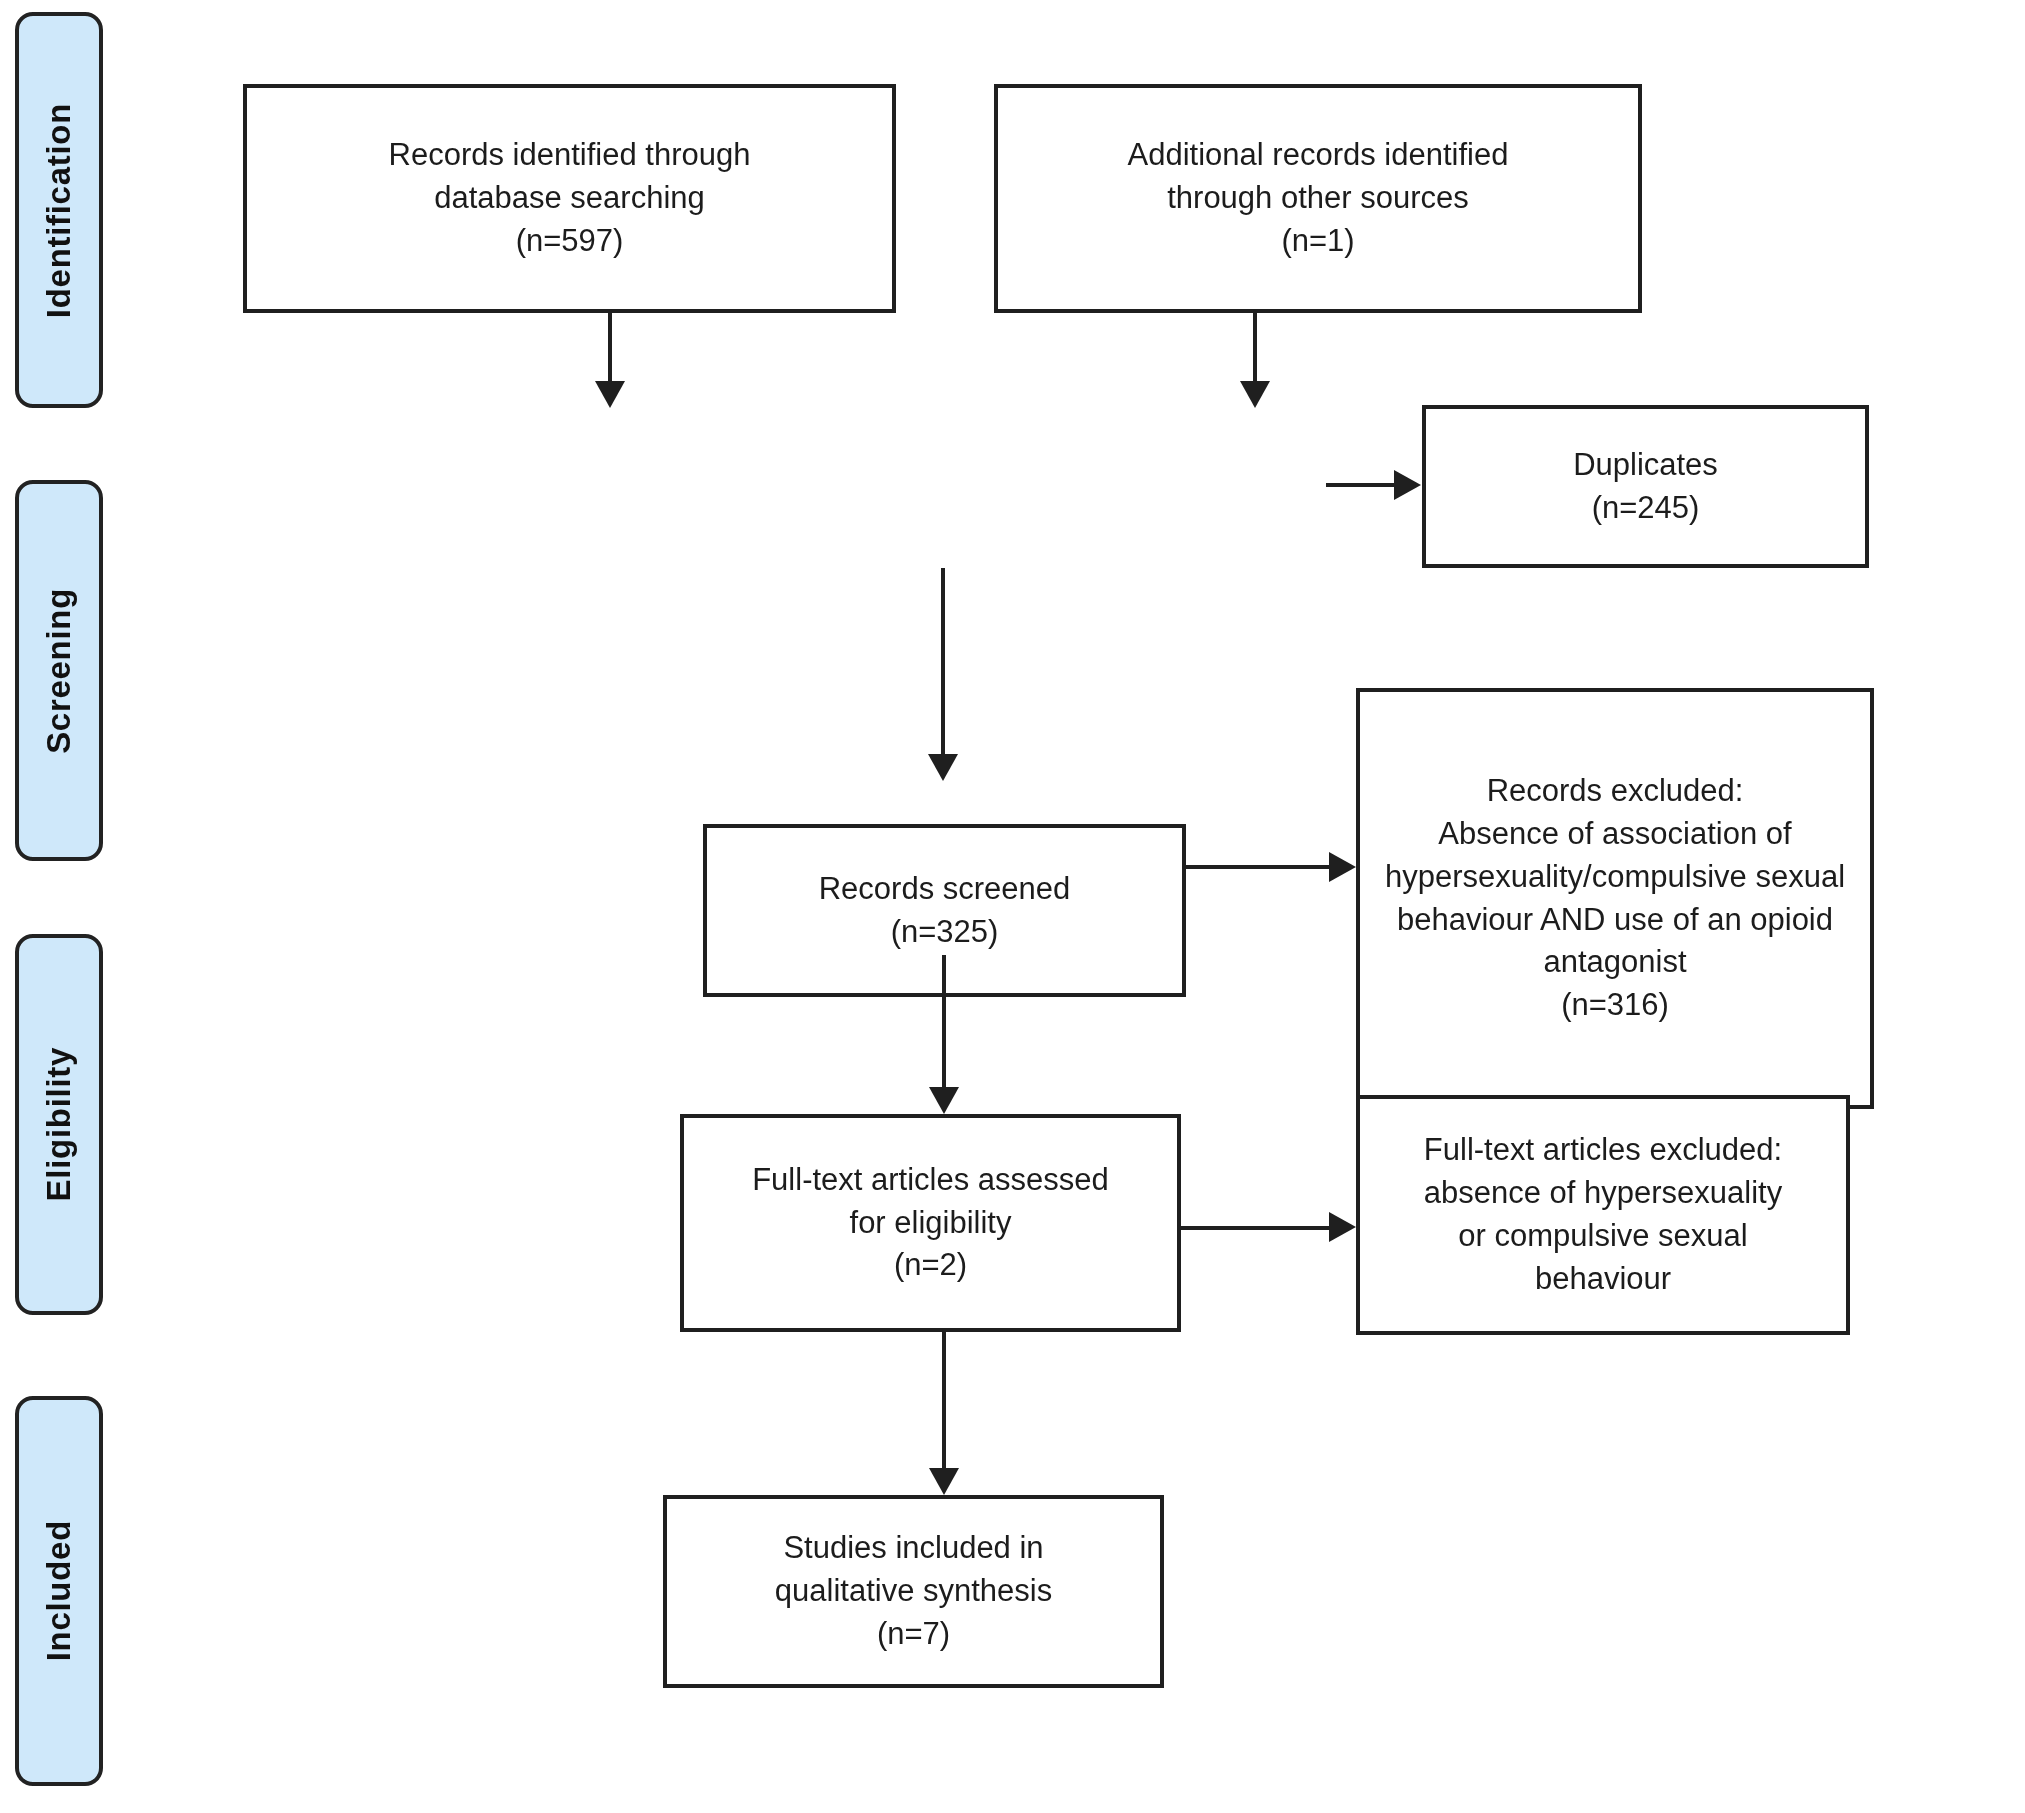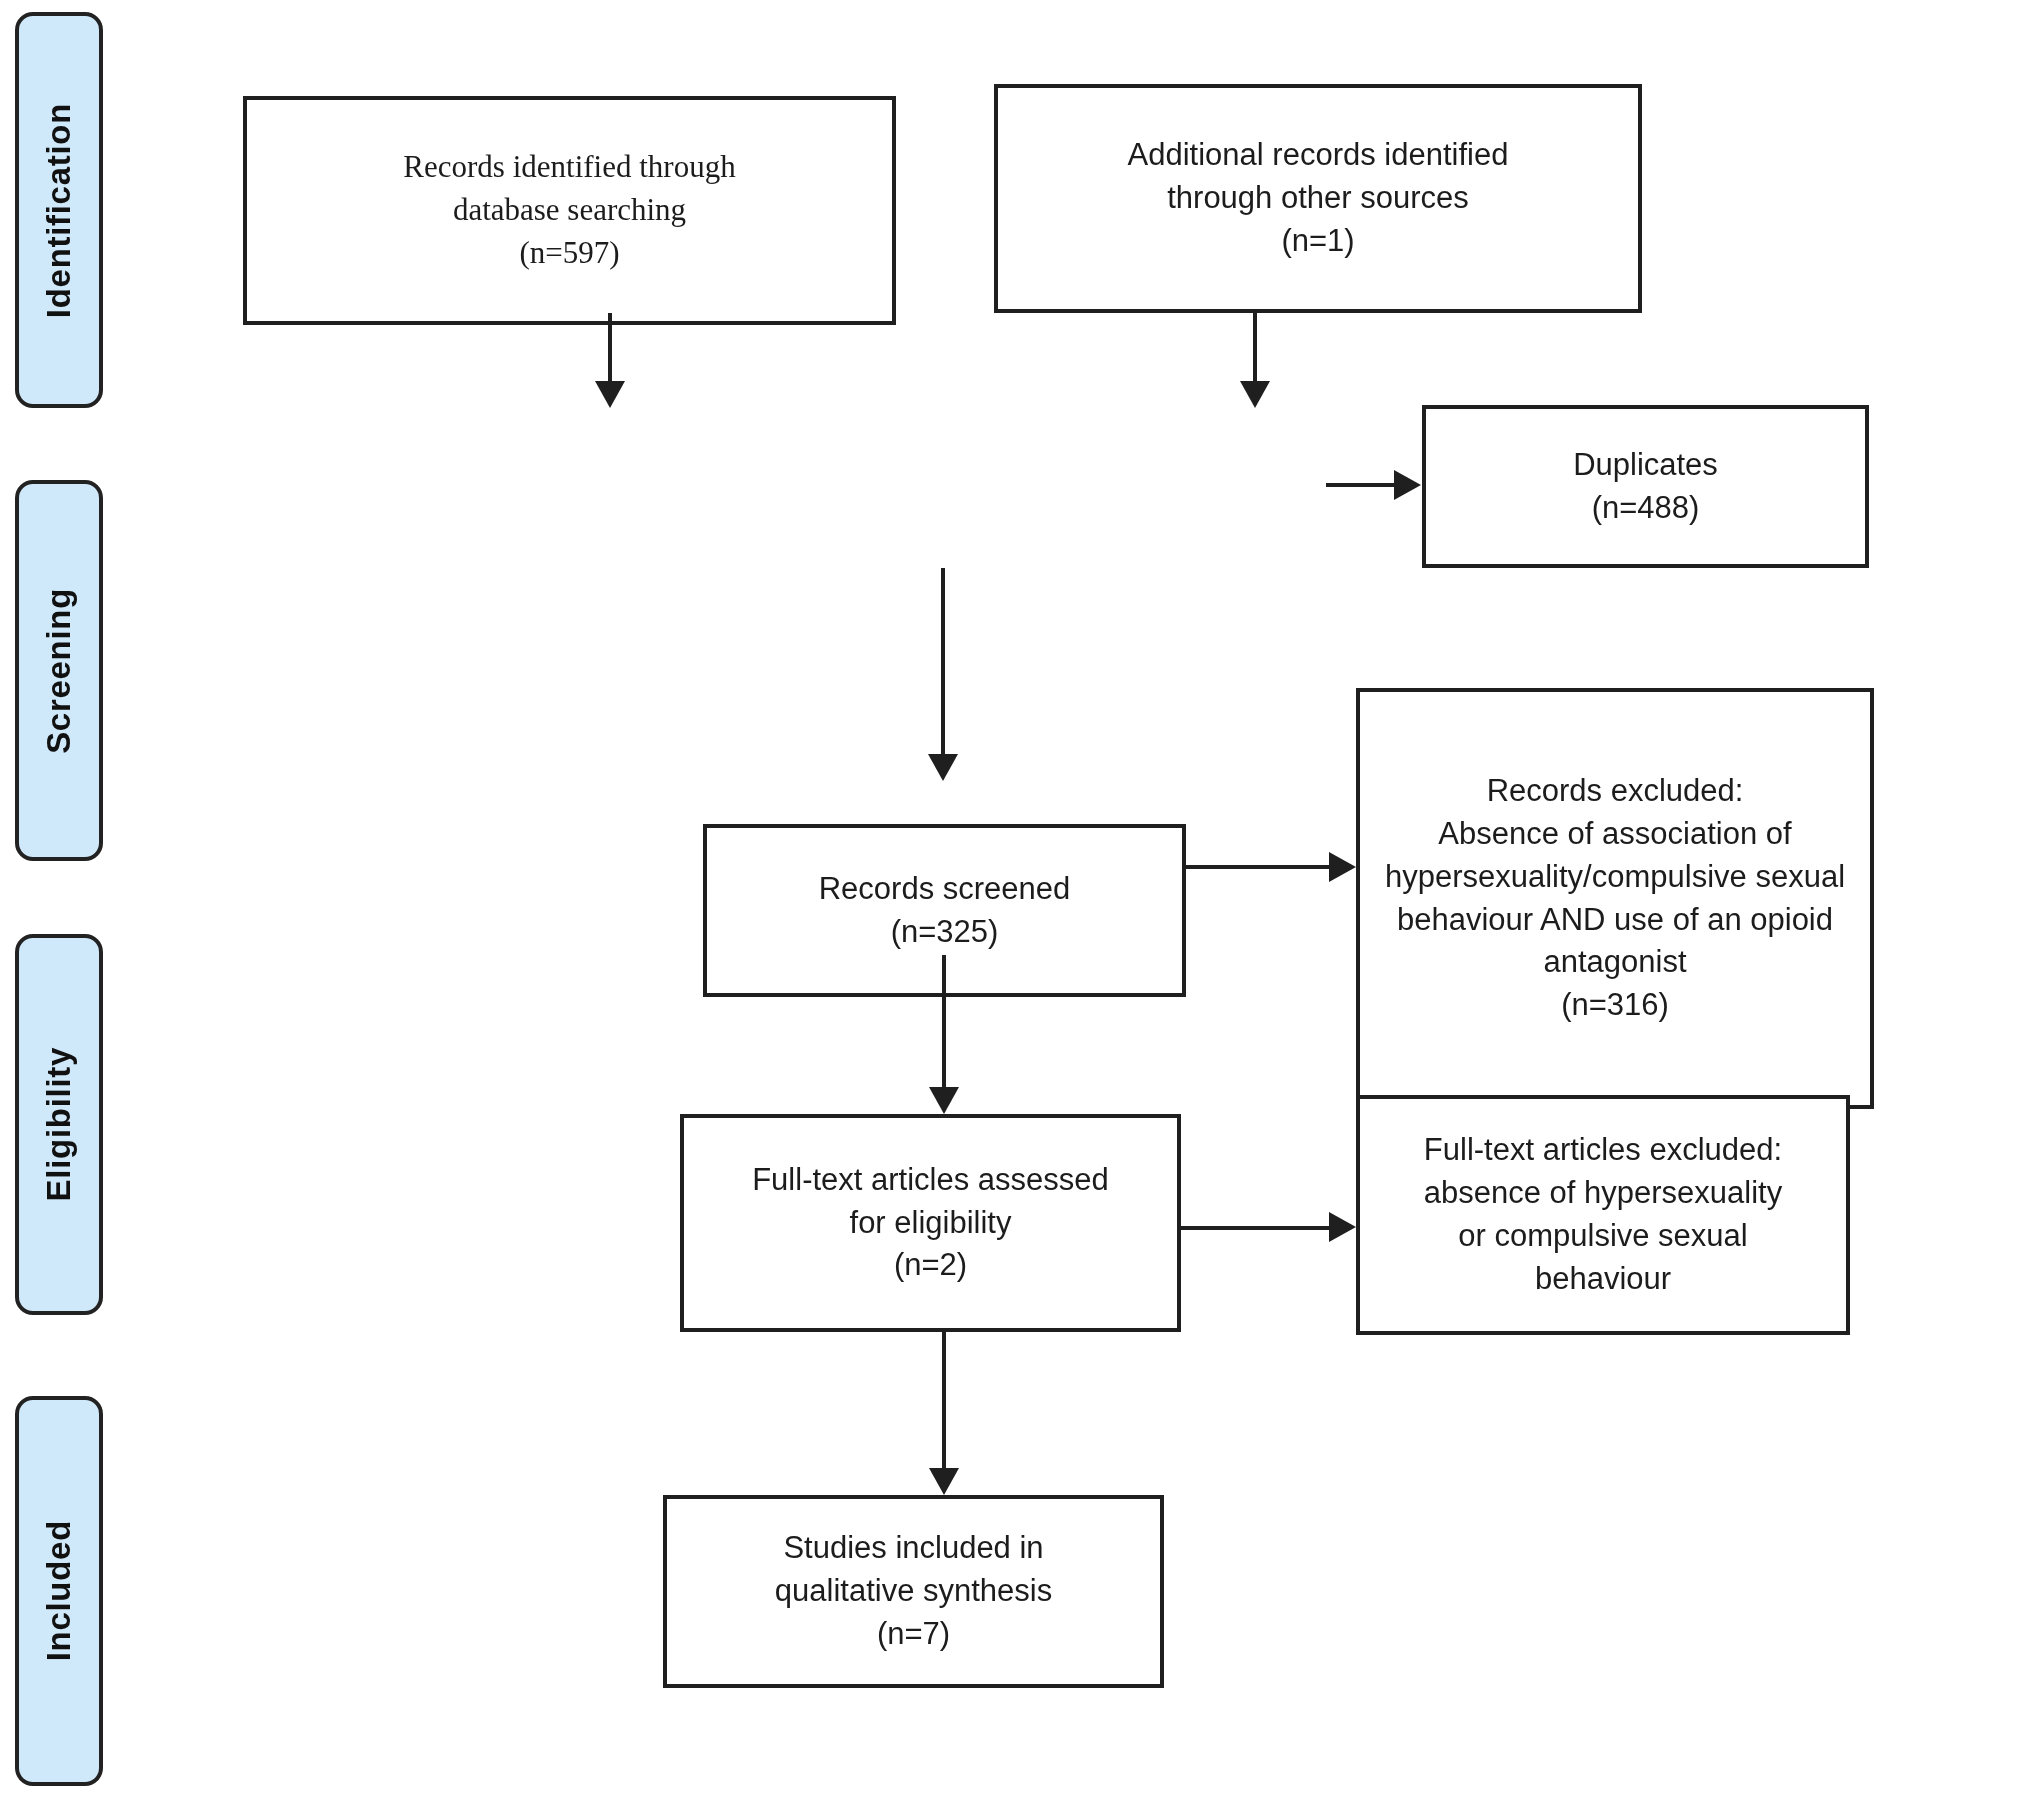--- a/index.html
+++ b/index.html
@@ -92,34 +92,34 @@
   <div class="stage-box" style="top:480px; height:381px;">
     <span class="stage-label">Screening</span>
   </div>
   <div class="stage-box" style="top:934px; height:381px;">
     <span class="stage-label">Eligibility</span>
   </div>
   <div class="stage-box" style="top:1396px; height:390px;">
     <span class="stage-label">Included</span>
   </div>
 
-  <div class="flow-box" style="left:243px; top:96px; width:653px; height:229px;font-family:Liberation Serif, serif;">
+  <div class="flow-box" style="left:243px; top:84px; width:653px; height:229px;">
     <span>Records identified through
 database searching
 (n=597)</span>
   </div>
   <div class="flow-box" style="left:994px; top:84px; width:648px; height:229px;text-align:center;">
     <span>Additional records identified
 through other sources
 (n=1)</span>
   </div>
 
   <div class="flow-box" style="left:1422px; top:405px; width:447px; height:163px;">
     <span>Duplicates
-(n=488)</span>
+(n=245)</span>
   </div>
 
   <div class="flow-box" style="left:703px; top:824px; width:483px; height:173px;">
     <span>Records screened
 (n=325)</span>
   </div>
   <div class="flow-box" style="left:1356px; top:688px; width:518px; height:421px;">
     <span>Records excluded:
 Absence of association of
 hypersexuality/compulsive sexual

